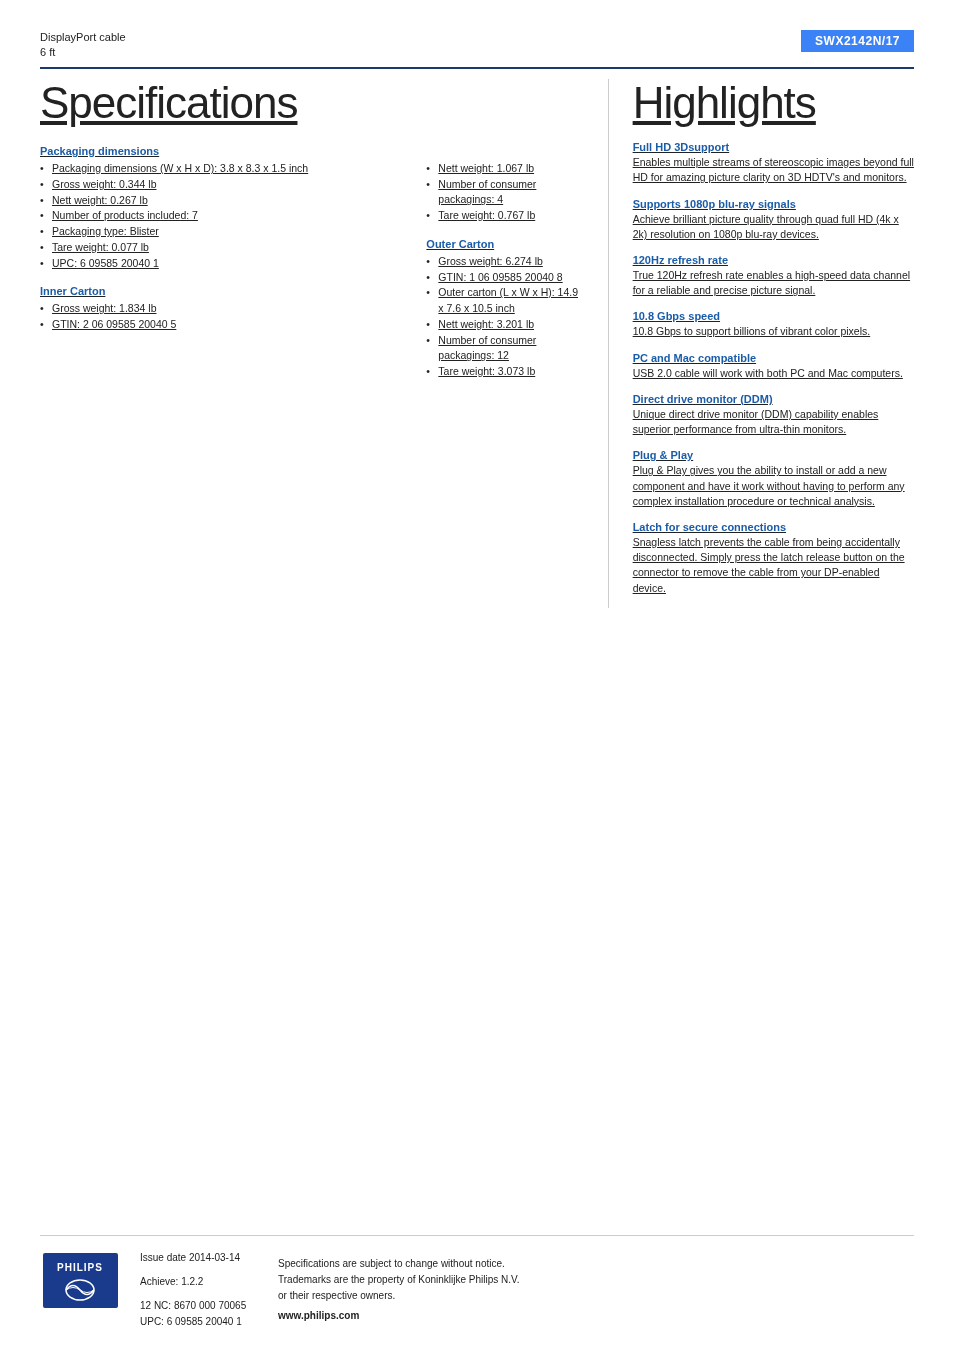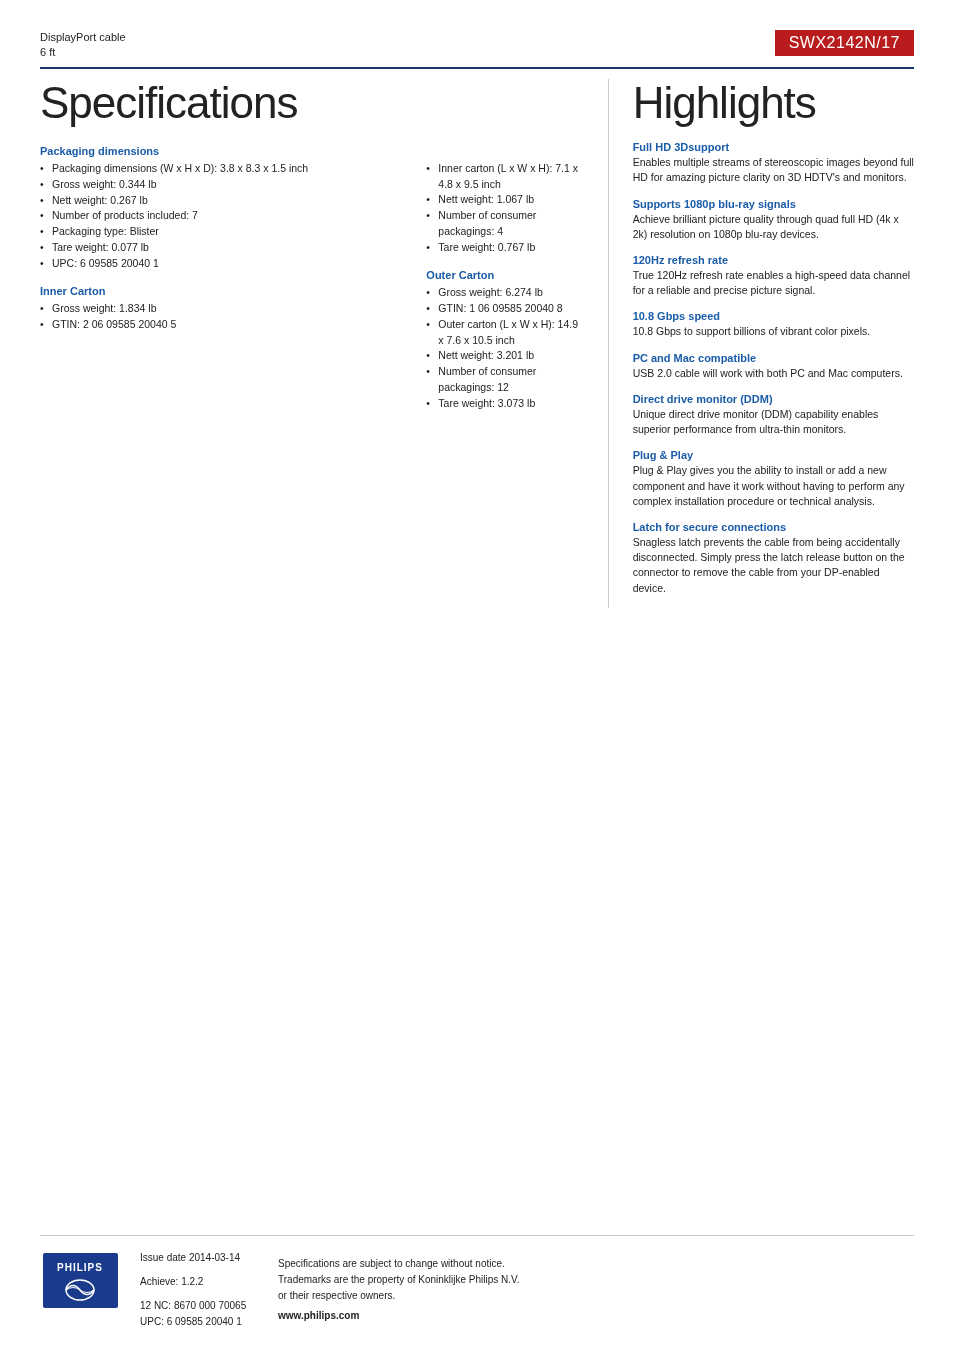--- a/index.html
+++ b/index.html
@@ -23,31 +23,32 @@
       justify-content: space-between;
       align-items: flex-start;
       margin-bottom: 6px;
     }
     .product-label {
       font-size: 11px;
       color: #222;
       line-height: 1.4;
     }
     .model-badge {
-      background: #b91c1c;
+      background: #3b82f6;
       color: #fff;
-      font-size: 16px;
-      font-weight: normal;
+      font-size: 12px;
+      font-weight: bold;
       padding: 4px 14px;
       letter-spacing: 0.5px;
     }
     
     .two-col {
       display: flex;
       gap: 12px;
+      text-decoration: underline;
     }
     .left-col {
       width: 55%;
       padding-right: 30px;
     }
     .right-col {
       width: 45%;
       padding-left: 20px;
       border-left: none;
     }
@@ -203,21 +204,20 @@
           </ul>
       </div>
     </div>
 
     <div style="width:25%; padding-right:10px;">
       <div style="height:68px;"></div>
 
       <div style="height:14px;"></div>
 
       <ul class="spec-list" style="margin-top:0;">
-      <li>Inner carton (L x W x H): 7.1 x 4.8 x 9.5 inch</li>
           <li>Nett weight: 1.067 lb</li>
           <li>Number of consumer packagings: 4</li>
           <li>Tare weight: 0.767 lb</li>
         </ul>
 
       <div class="spec-section" style="margin-top:14px;">
         <div class="spec-section-title">Outer Carton</div>
         <ul class="spec-list">
         <li>Gross weight: 6.274 lb</li>
             <li>GTIN: 1 06 09585 20040 8</li>

